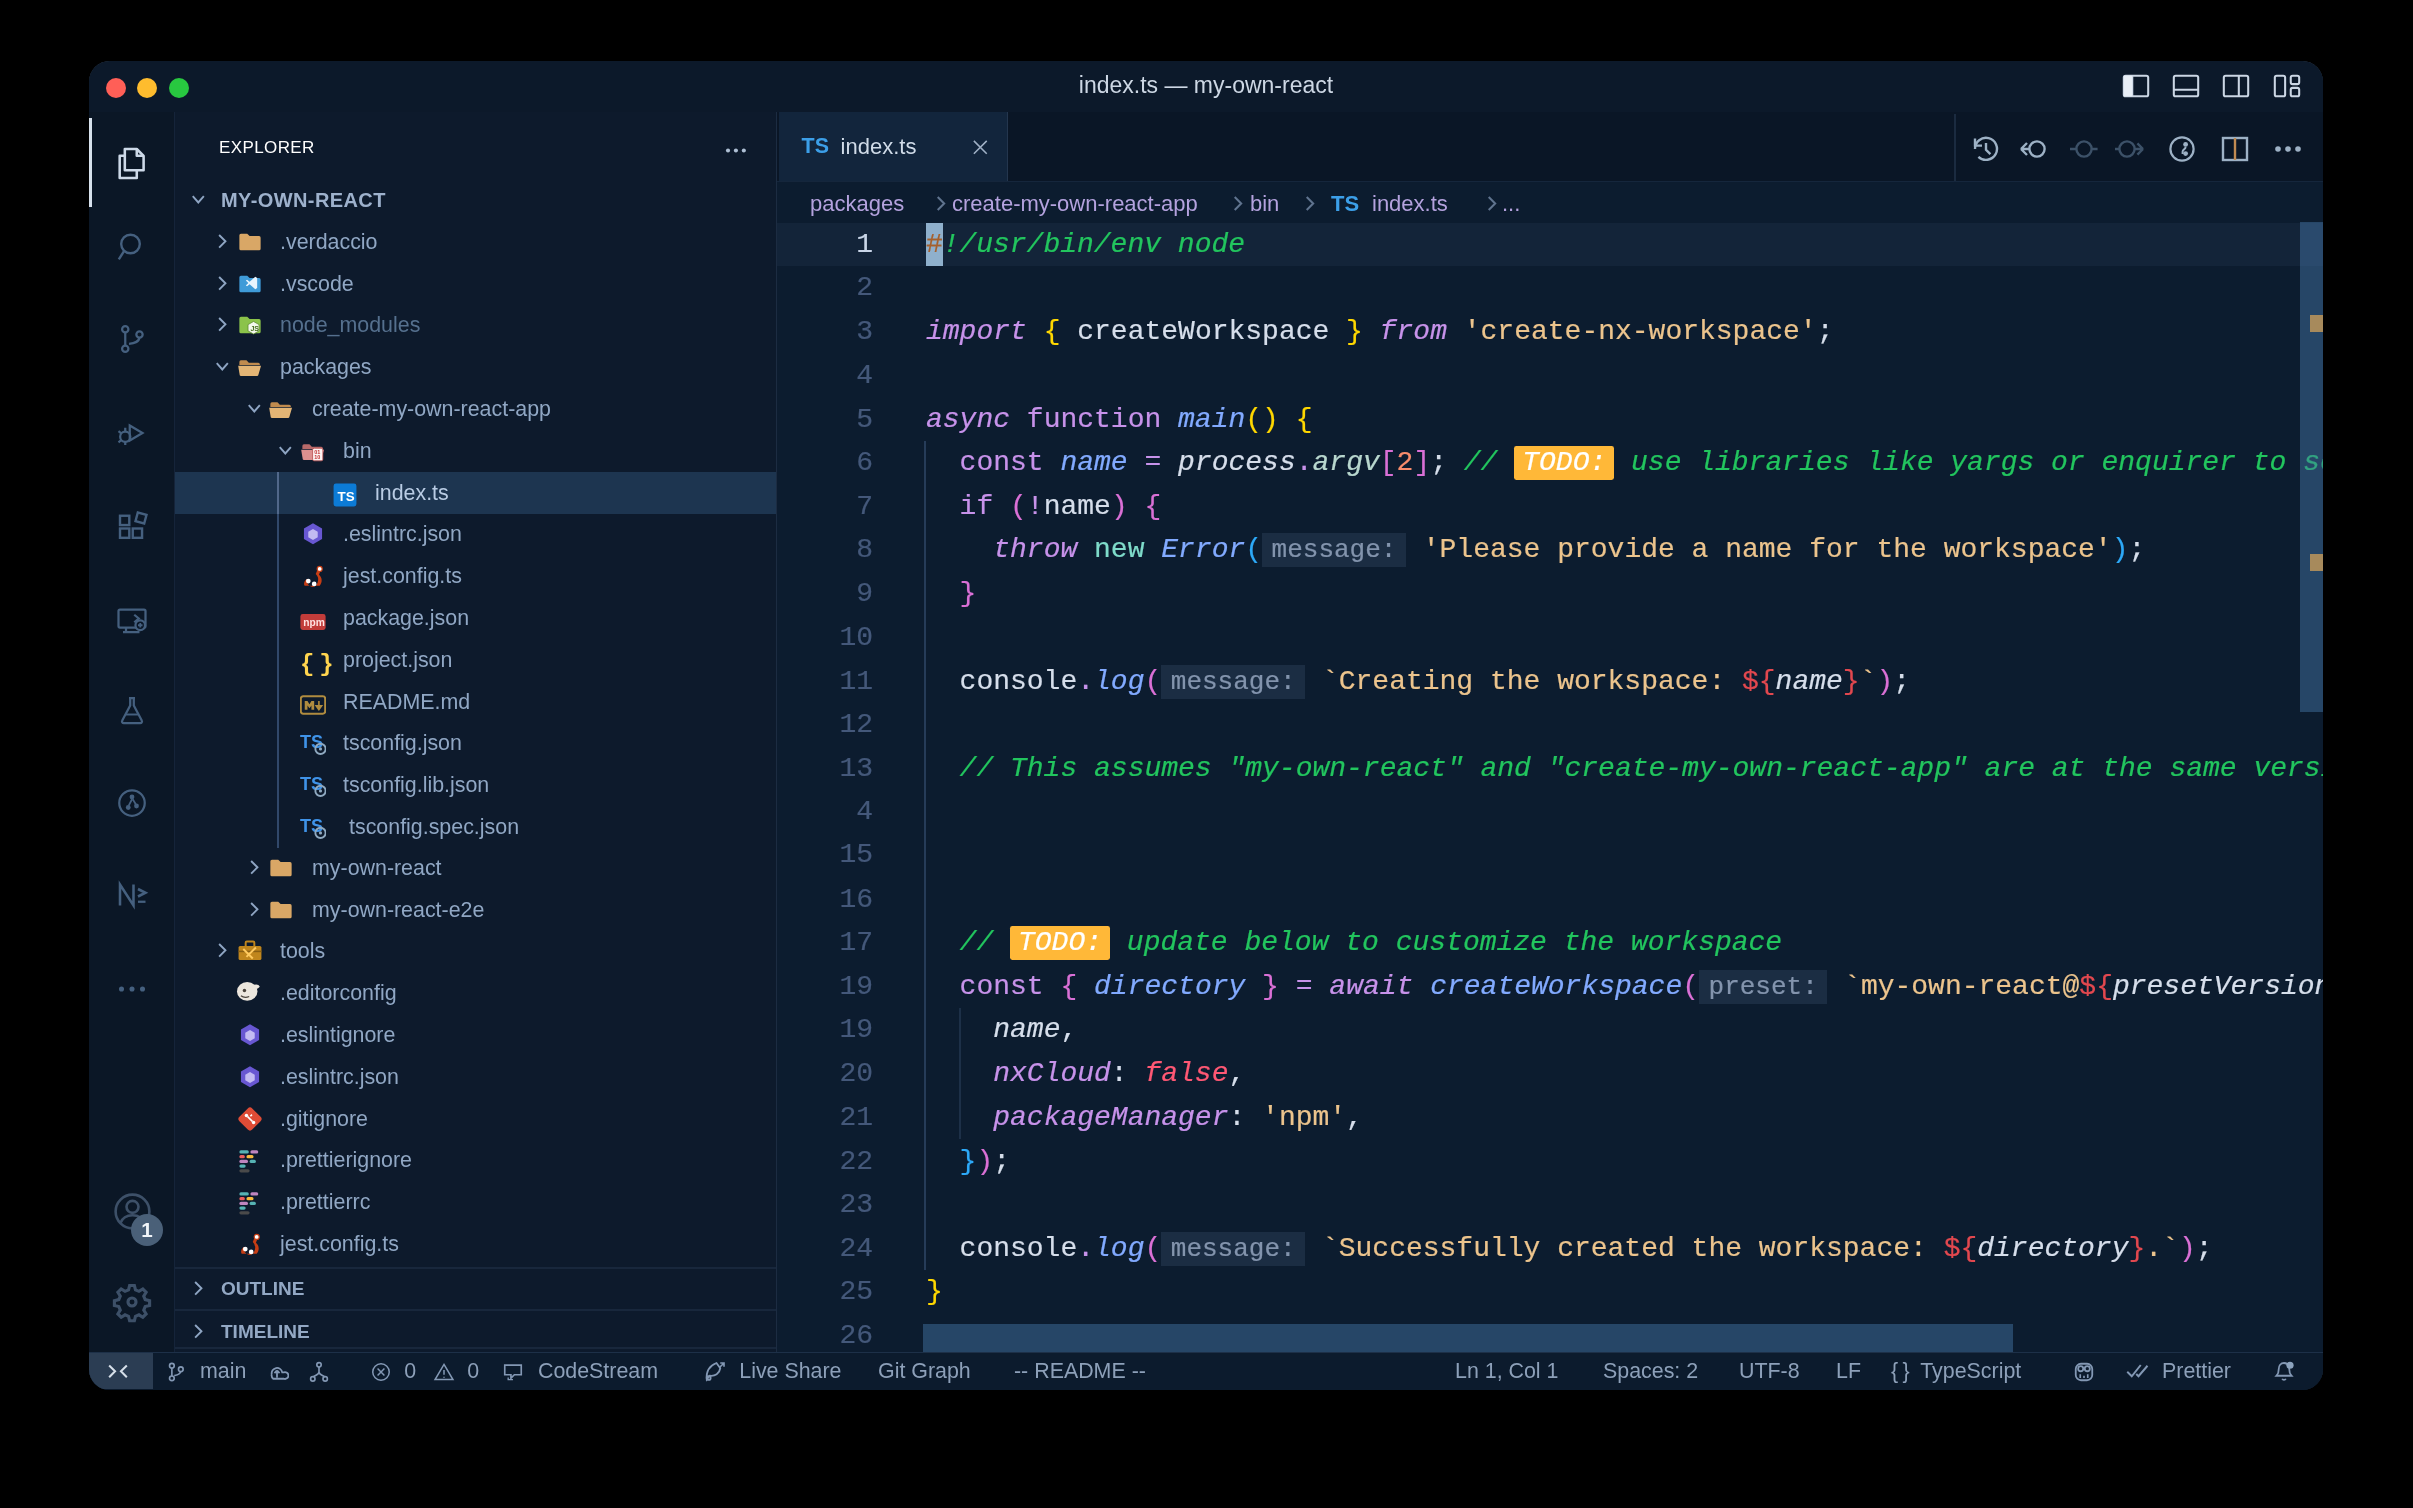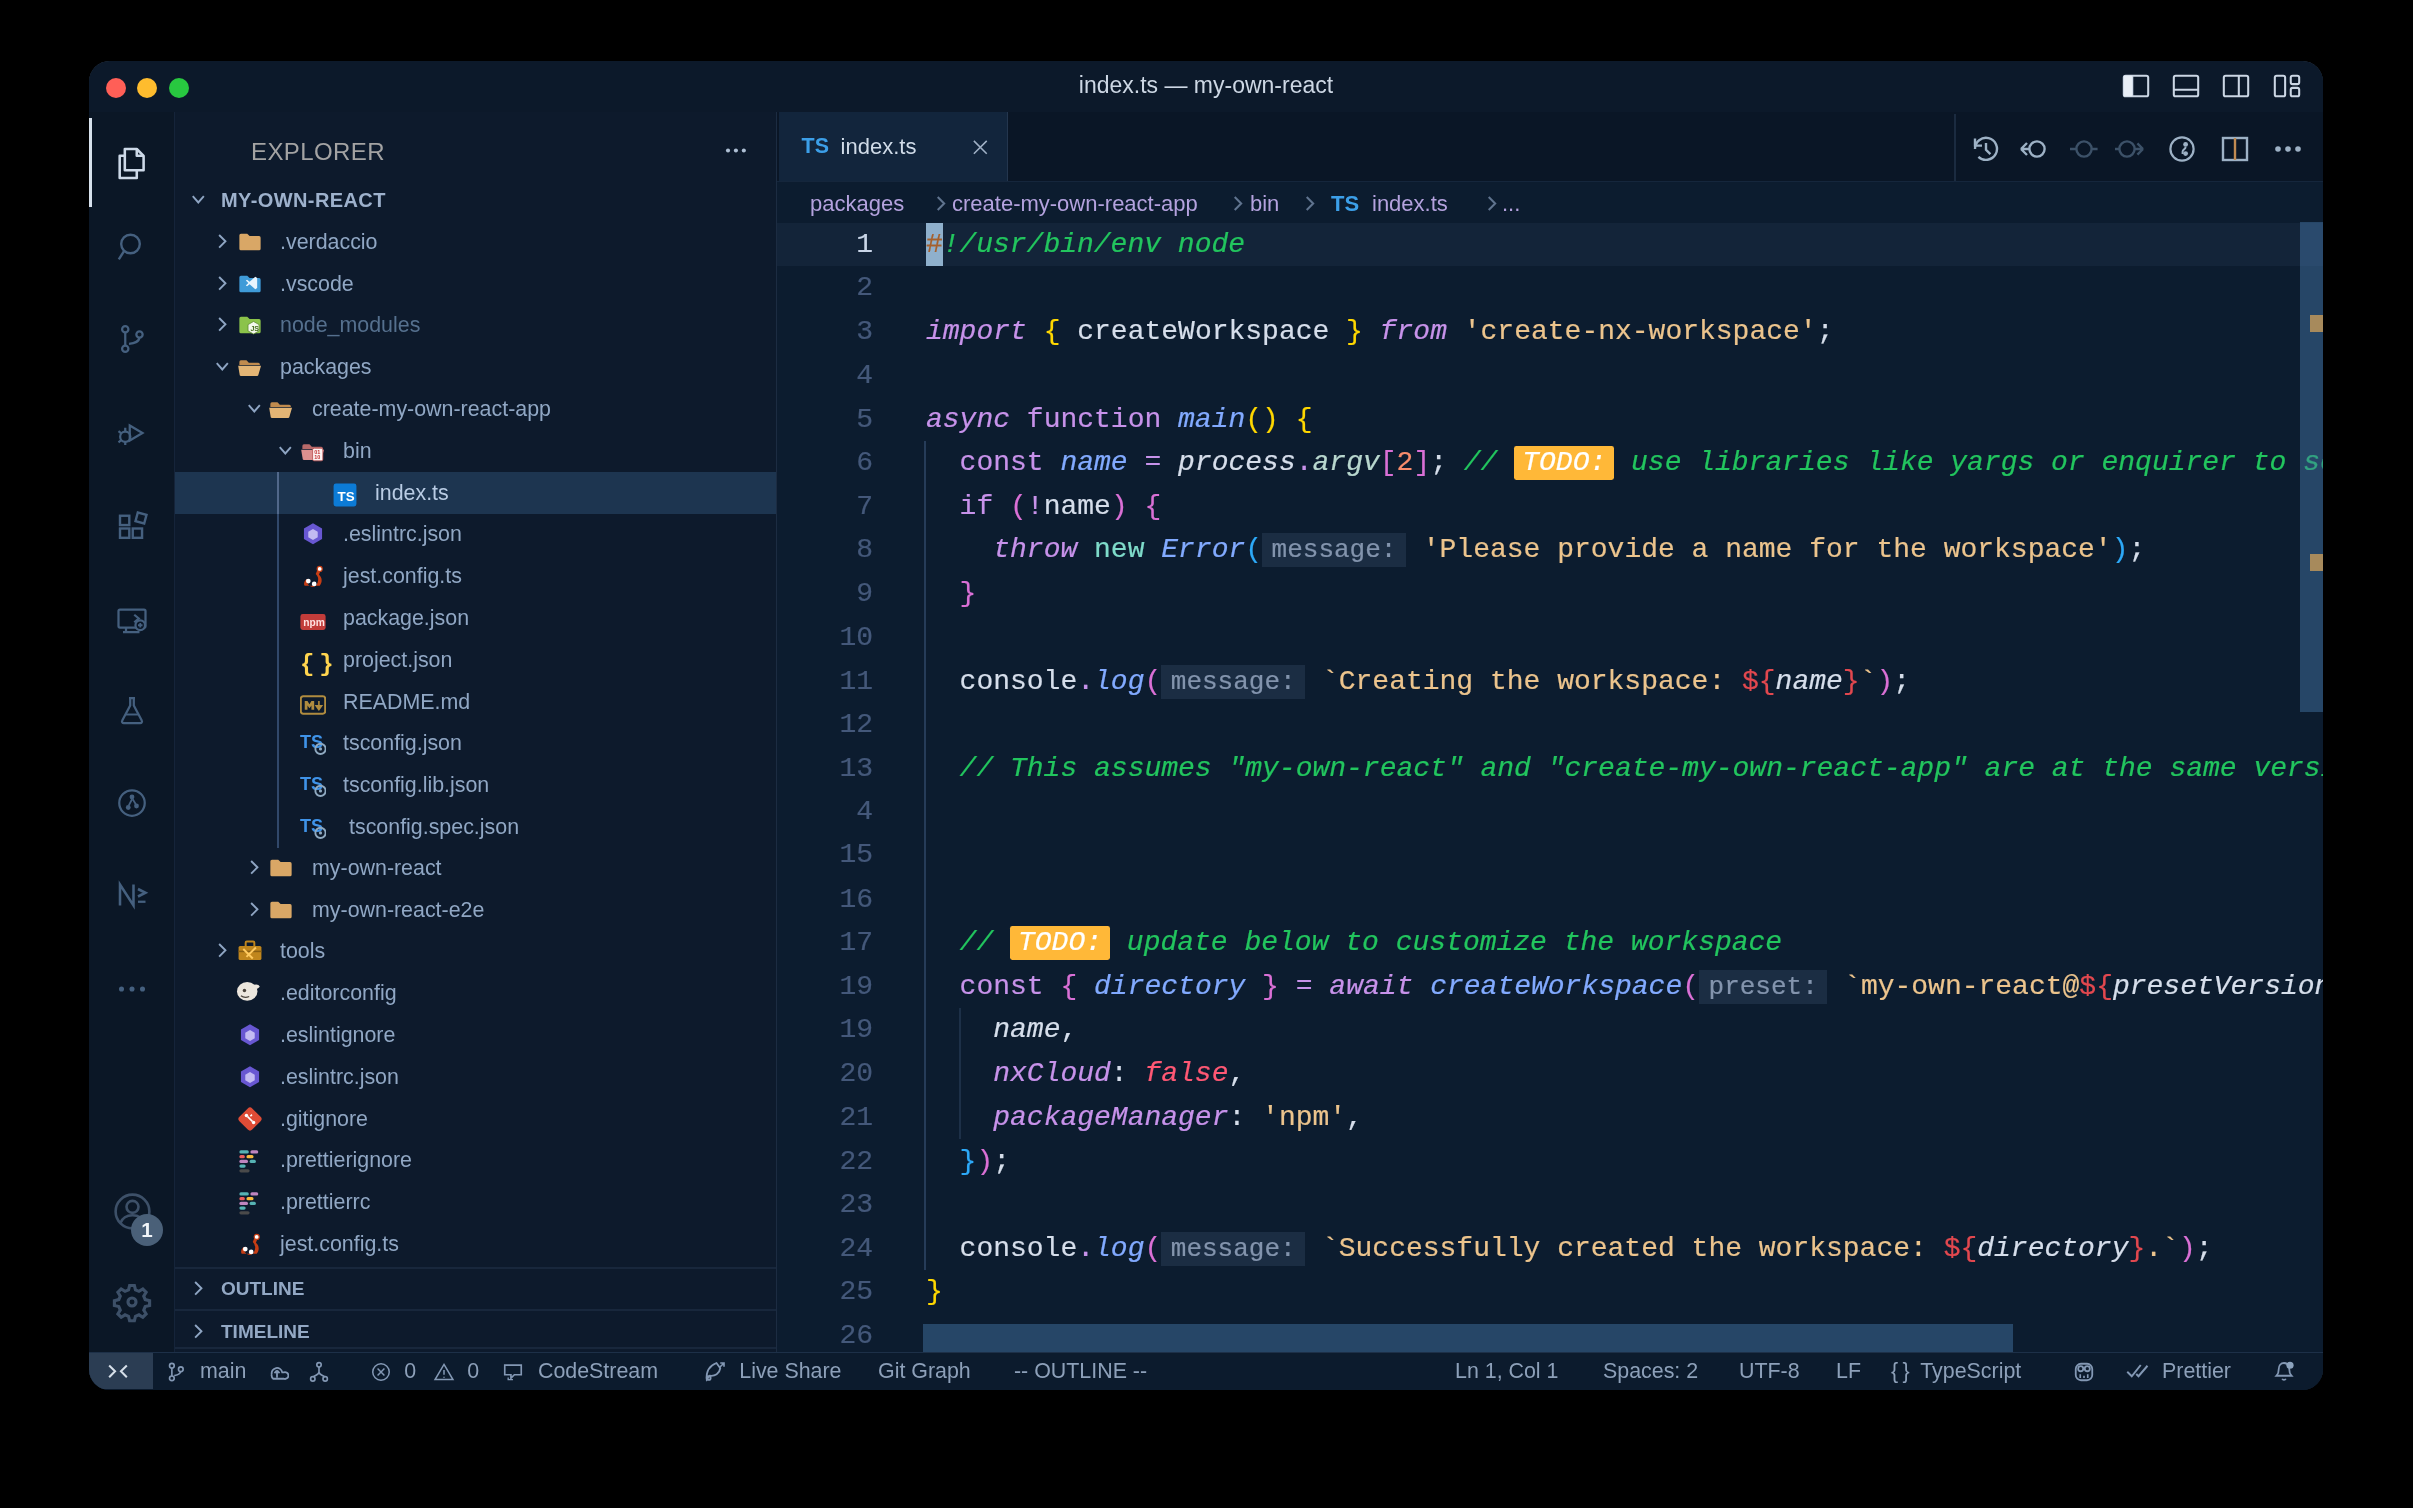--- a/index.html
+++ b/index.html
@@ -173,21 +173,21 @@
     <div class="abs" style="left:42px; top:1102px; width:32px; height:32px; border-radius:50%; background:#4a6078; color:#f0f4f8; font-size:20.6px; line-height:32px; text-align:center; font-weight:bold;">1</div>
     <div class="aicon" style="top:1143px; color:#3d5068;">
       <svg width="44" height="44" viewBox="0 0 24 24" fill="none" stroke="currentColor" stroke-width="1.7">
           <circle cx="12" cy="12" r="2.2"></circle>
           <path d="M10.7 3 H13.3 L13.9 5.4 L15.8 6.2 L17.9 4.9 L19.7 6.7 L18.4 8.8 L19.2 10.7 L21.6 11.3 V13.9 L19.2 14.5 L18.4 16.4 L19.7 18.5 L17.9 20.3 L15.8 19 L13.9 19.8 L13.3 22.2 H10.7 L10.1 19.8 L8.2 19 L6.1 20.3 L4.3 18.5 L5.6 16.4 L4.8 14.5 L2.4 13.9 V11.3 L4.8 10.7 L5.6 8.8 L4.3 6.7 L6.1 4.9 L8.2 6.2 L10.1 5.4 Z"></path>
         </svg>
     </div>
   </div>
   <div id="sidebar">
     <div id="sbhead">
-      <div style="position:absolute; left:44px; top:26px; font-size:24px; letter-spacing:0.4px; color:#a3a3a3;margin-left:32px;">EXPLORER</div>
+      <div style="position:absolute; left:44px; top:26px; font-size:17px; letter-spacing:0.4px; color:#ffffff;">EXPLORER</div>
       <svg style="position:absolute; left:549px; top:28.5px;" width="27" height="19" viewBox="0 0 34 24" fill="#aebfd4">
           <circle cx="5" cy="12" r="2.6"></circle>
           <circle cx="15" cy="12" r="2.6"></circle>
           <circle cx="25" cy="12" r="2.6"></circle>
         </svg>
     </div>
     <div id="tree">
       <div class="row" style="top:67px; font-weight:bold; color:#9db1cc; letter-spacing:0.4px;">
           <svg class="chev" style="left:12.7px;" viewBox="0 0 26 26" fill="none" stroke="#8ea5c3" stroke-width="2.4">
             <path d="M6 9 L13 17 L20 9"></path>
@@ -631,21 +631,21 @@
     </div>
     <div class="st" style="left:614px;">
       <svg width="24" height="24" viewBox="0 0 16 16" fill="none" stroke="#8398b4" stroke-width="1.2" style="vertical-align:-5.5px;">
           <path d="M9 2 C4 4 2 8 2.5 13 L4.5 10.5 C8 11 11 9 11.5 5.5 Z"></path>
           <path d="M11 5 L14 2 M11.5 2 H14 V4.5" stroke-width="1.1"></path>
           <circle cx="3.8" cy="12" r="1.3"></circle>
         </svg>
       <span style="margin-left:6.3px;">Live Share</span>
     </div>
     <div class="st" style="left:789px;">Git Graph</div>
-    <div class="st" style="left:925px;">-- OUTLINE --</div>
+    <div class="st" style="left:925px;">-- README --</div>
     <div class="st" style="left:1366px;">Ln 1, Col 1</div>
     <div class="st" style="left:1514px;">Spaces: 2</div>
     <div class="st" style="left:1650px;">UTF-8</div>
     <div class="st" style="left:1747px;">LF</div>
     <div class="st" style="left:1802px;">{ } <span style="margin-left:4.7px;">TypeScript</span></div>
     <div class="st" style="left:1983px;">
       <svg width="24" height="24" viewBox="0 0 16 16" fill="none" stroke="#8398b4" stroke-width="1.2" style="vertical-align:-5.5px;">
           <rect x="2.5" y="2.5" width="11" height="11" rx="3.5"></rect>
           <circle cx="5.8" cy="5.8" r="1.7"></circle>
           <circle cx="10.2" cy="5.8" r="1.7"></circle>

